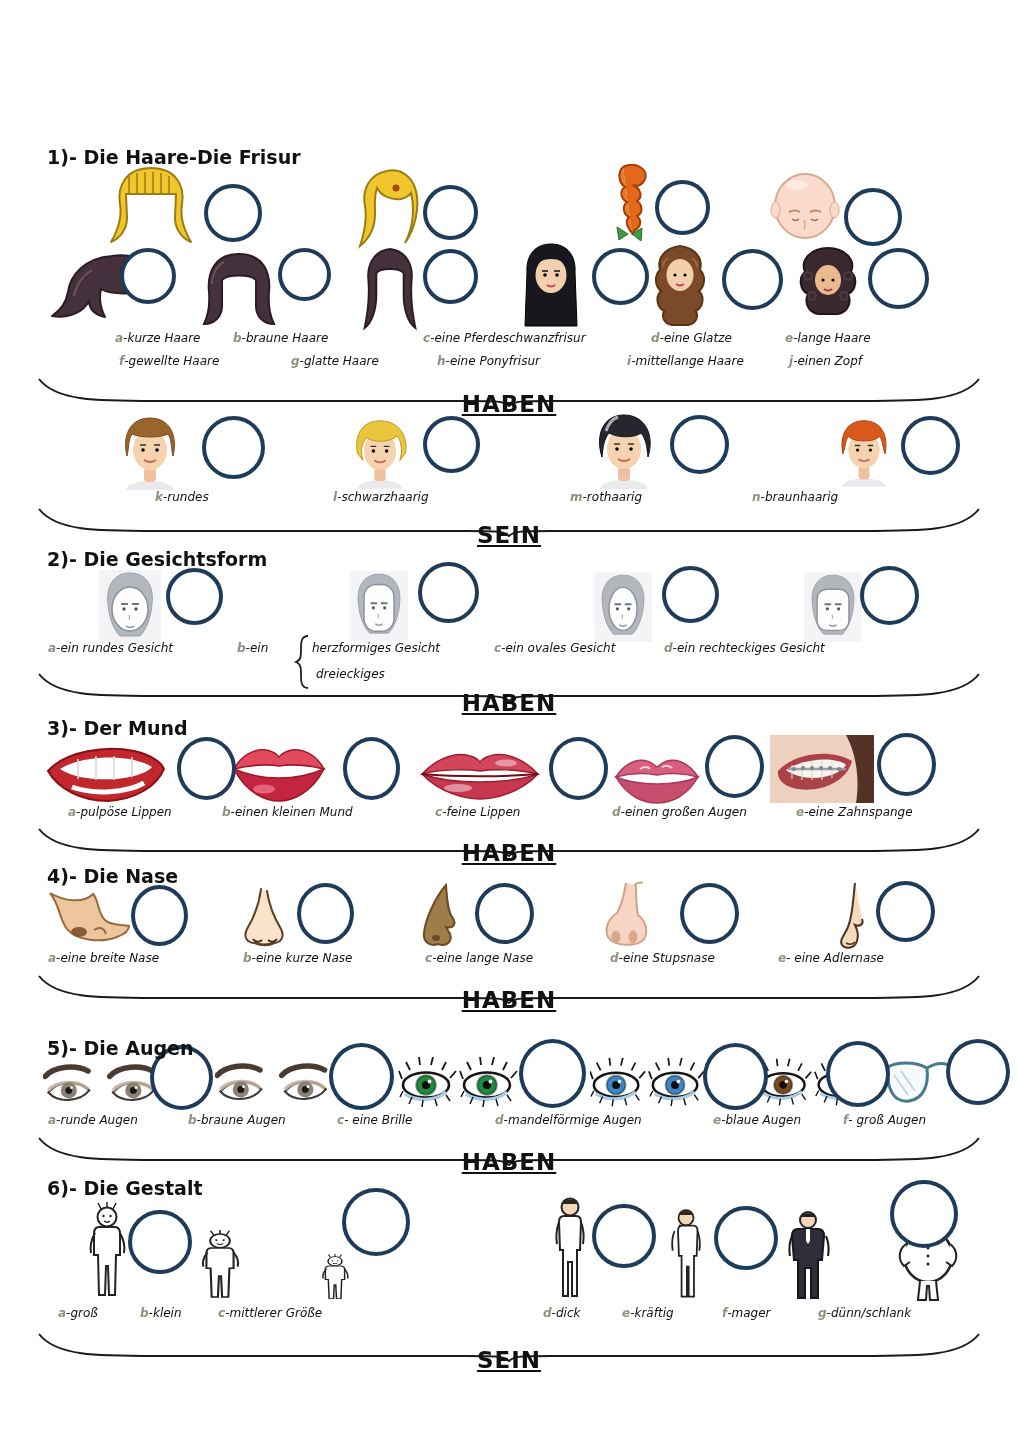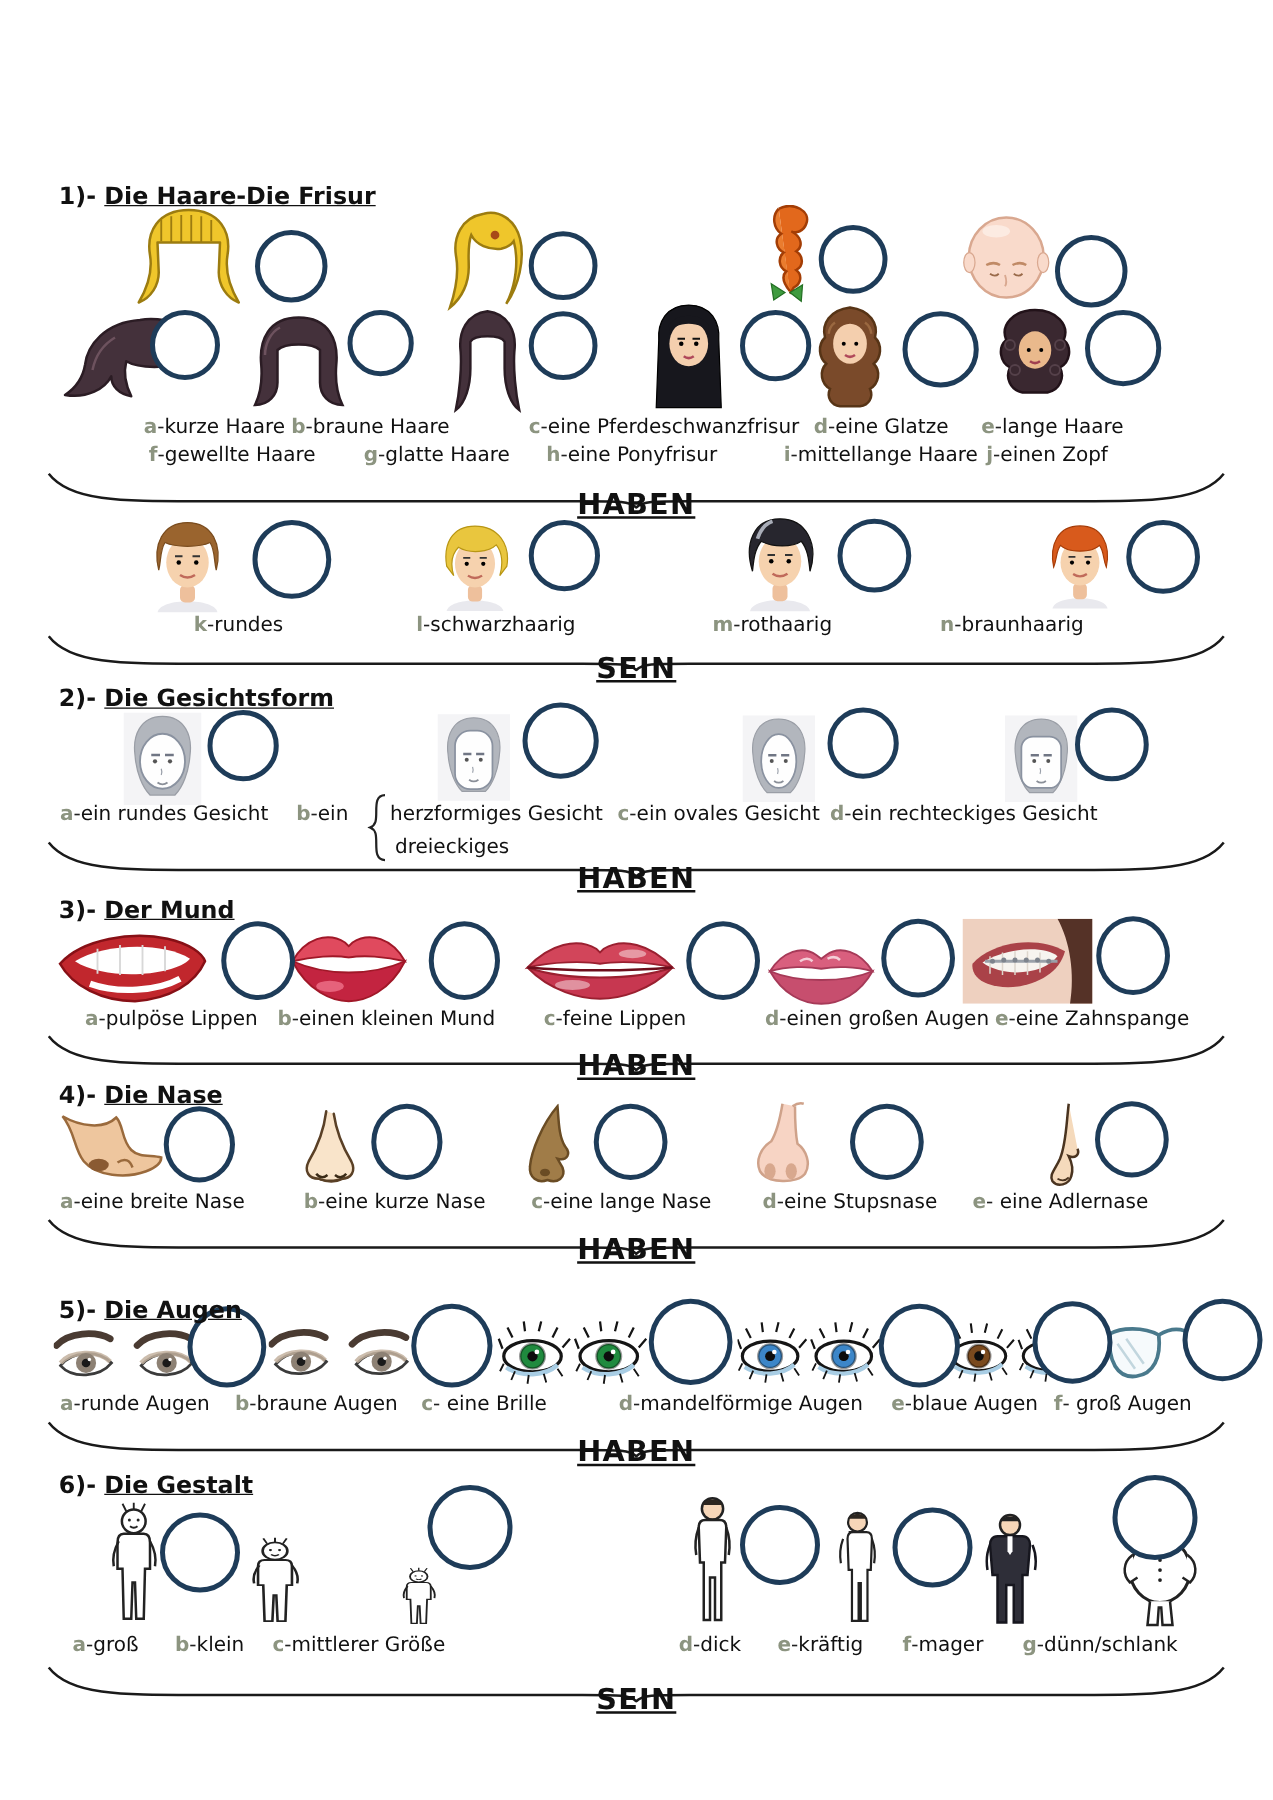--- a/index.html
+++ b/index.html
@@ -4,28 +4,28 @@
 <style>
   html,body{margin:0;padding:0;background:#888;}
   #page{position:relative;width:1018px;height:1440px;margin:0 auto;background:#fff;
         font-family:"DejaVu Sans",sans-serif;overflow:hidden;color:#111;}
   .title{position:absolute;top:44px;left:0;width:100%;text-align:center;
          font-size:45px;font-weight:bold;letter-spacing:2px;color:#b9c2ea;
          text-shadow:-1px -1px 0 #e4e8f8,1px 1px 0 #8089ac,2px 2px 0 #6b7390,3px 3px 3px rgba(70,75,100,.55);}
   .subtitle{position:absolute;top:110px;left:0;width:100%;text-align:center;
             font-size:23px;font-weight:bold;color:#6f79c8;text-decoration:underline;letter-spacing:1px;}
   .sec-h{position:absolute;font-size:19px;font-weight:bold;white-space:nowrap;z-index:6;}
-  .und{text-decoration:underline;}
+  .und{}
   .verb{position:absolute;left:0;width:100%;text-align:center;font-size:23px;font-weight:bold;
         text-decoration:underline;letter-spacing:1px;z-index:7;}
   .circle{position:absolute;border:4px solid #1e3c59;border-radius:50%;background:#fff;
           box-sizing:border-box;z-index:3;}
   .ill{position:absolute;z-index:2;}
   .ill svg{width:100%;height:100%;display:block;}
-  .lbl{position:absolute;font-size:16px;white-space:nowrap;z-index:6;}
+  .lbl{position:absolute;font-size:12px;white-space:nowrap;z-index:6;font-style:italic;}
   .lt{color:#8c9480;font-weight:bold;}
   .sep{color:#222;}
   .brace{position:absolute;left:36px;width:946px;height:30px;z-index:4;}
   .brace svg{width:100%;height:100%;display:block;}
   .wm{position:absolute;left:56px;top:1282px;font-size:44px;font-weight:bold;
       color:#8b8b8b;opacity:.55;letter-spacing:1px;z-index:5;}
   .obr{position:absolute;z-index:6;}
 </style>
 </head>
 <body>

